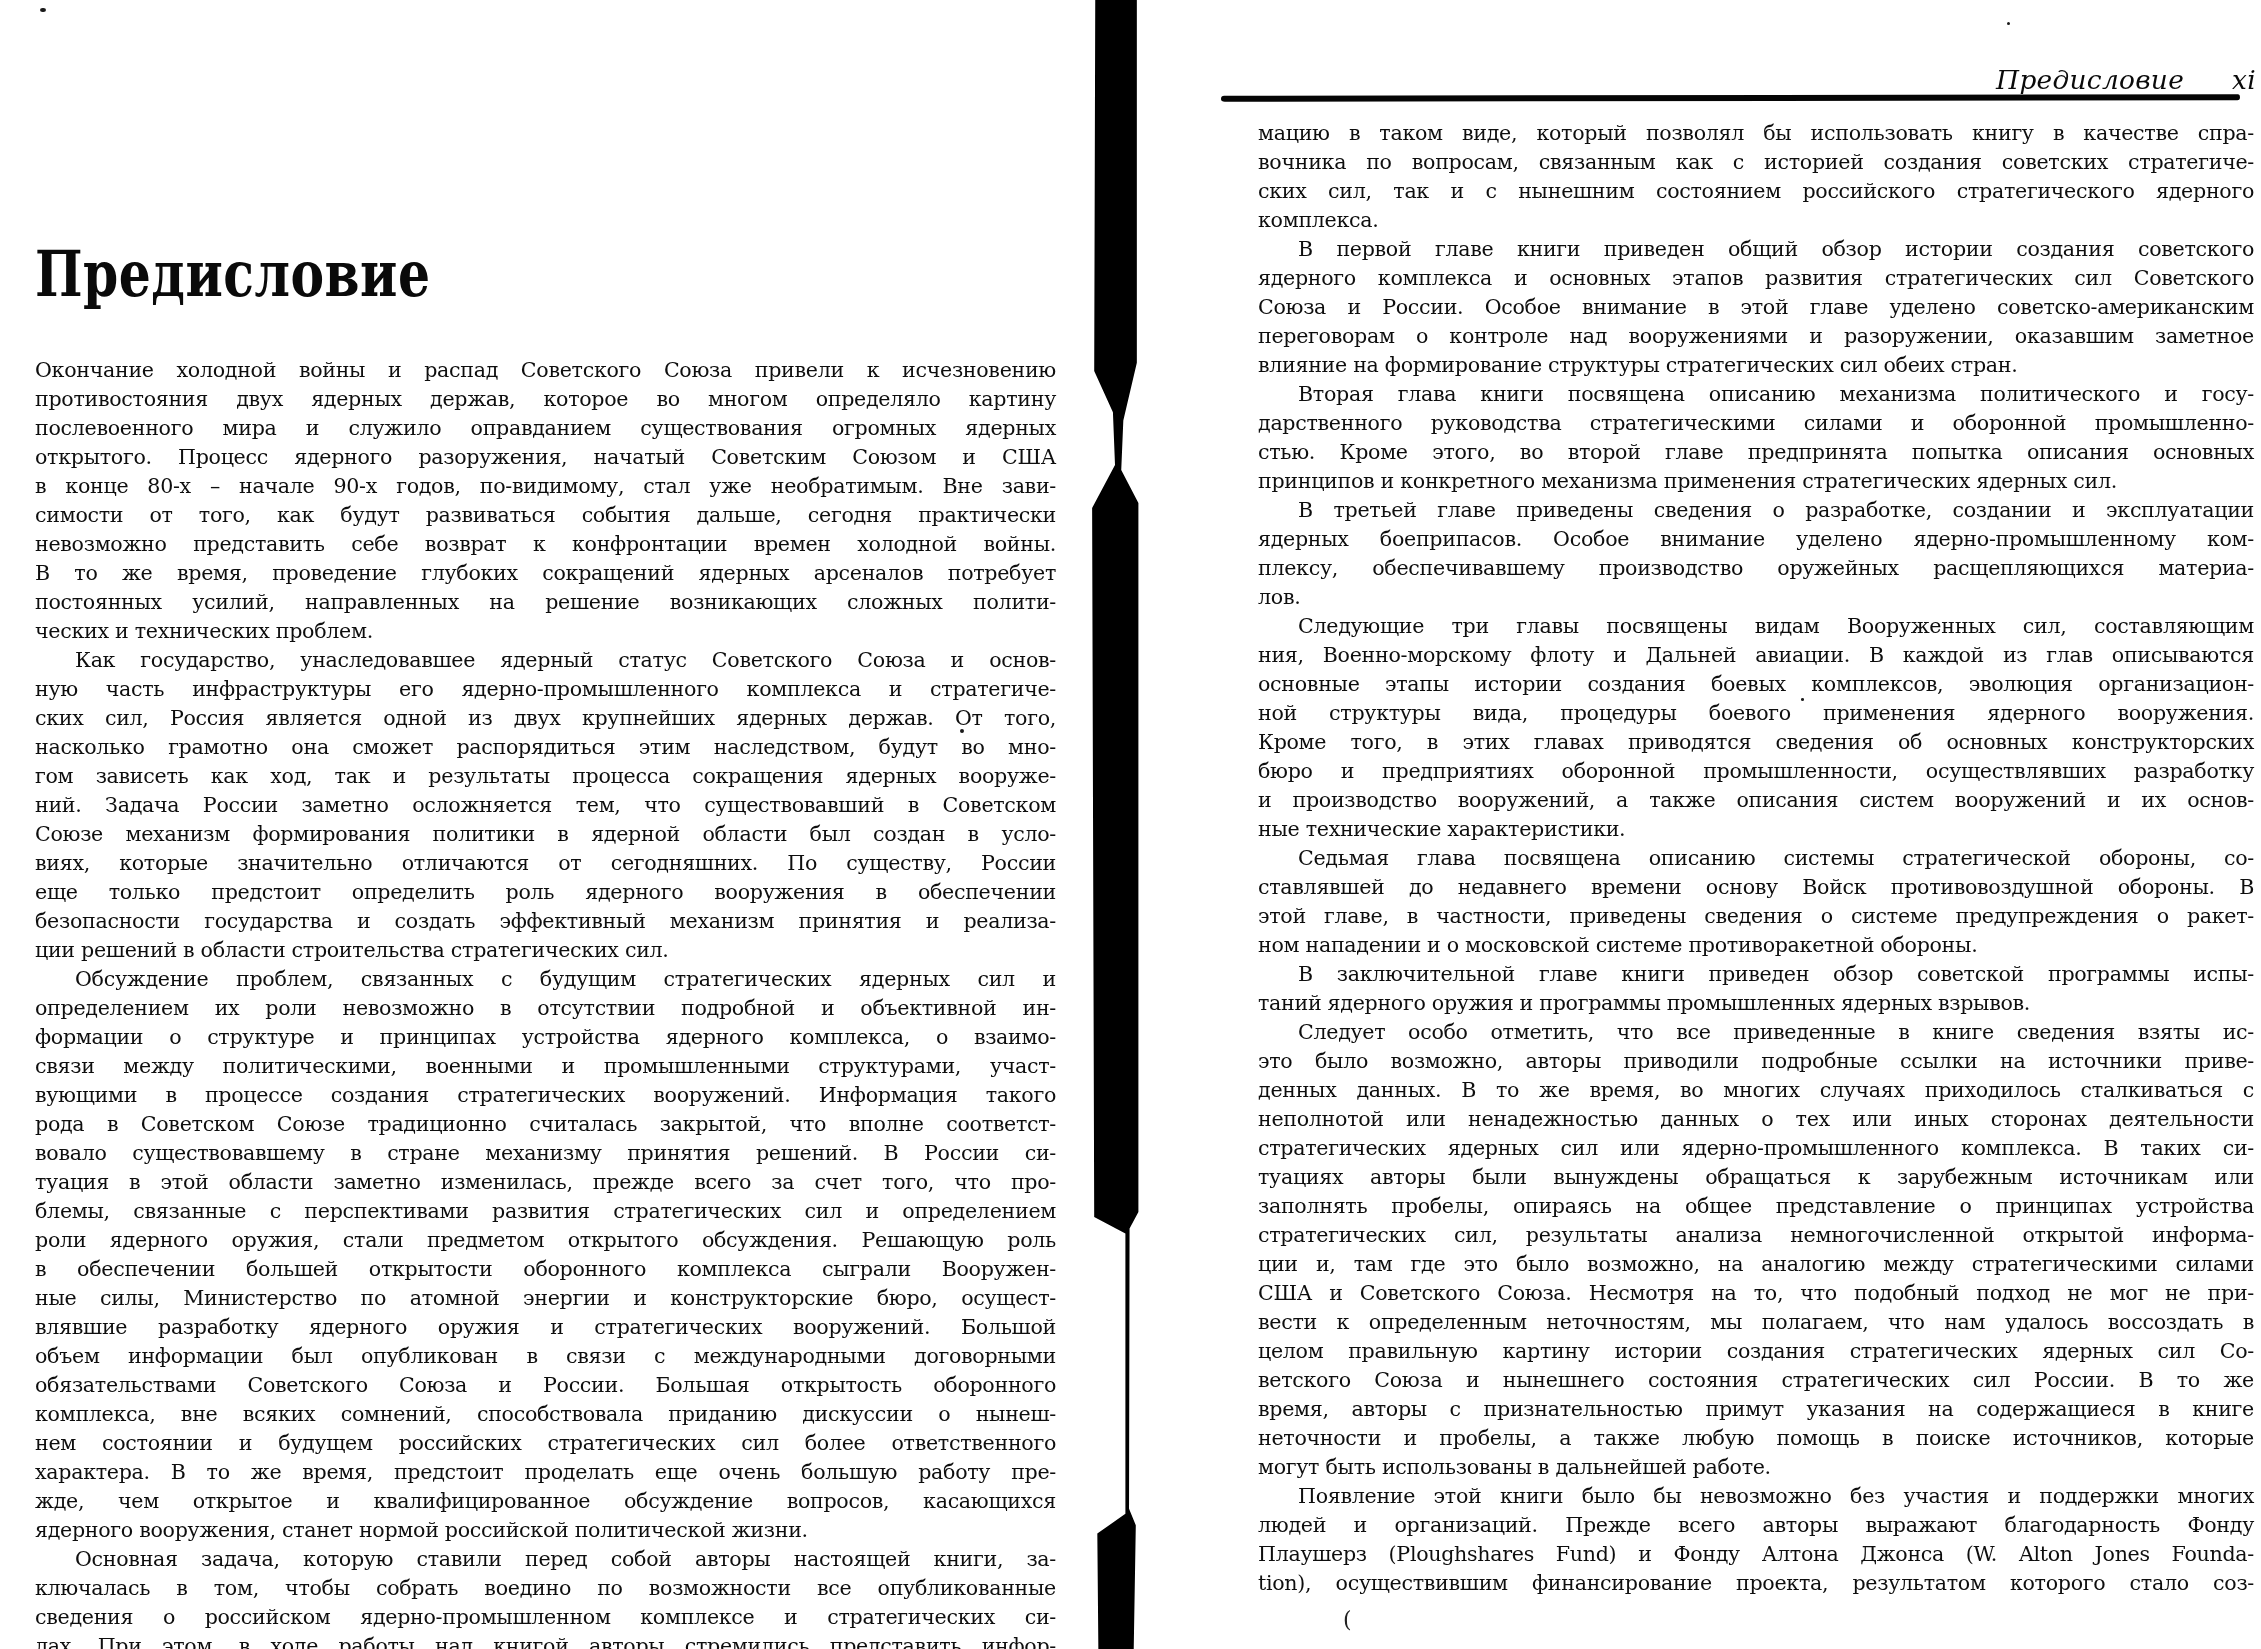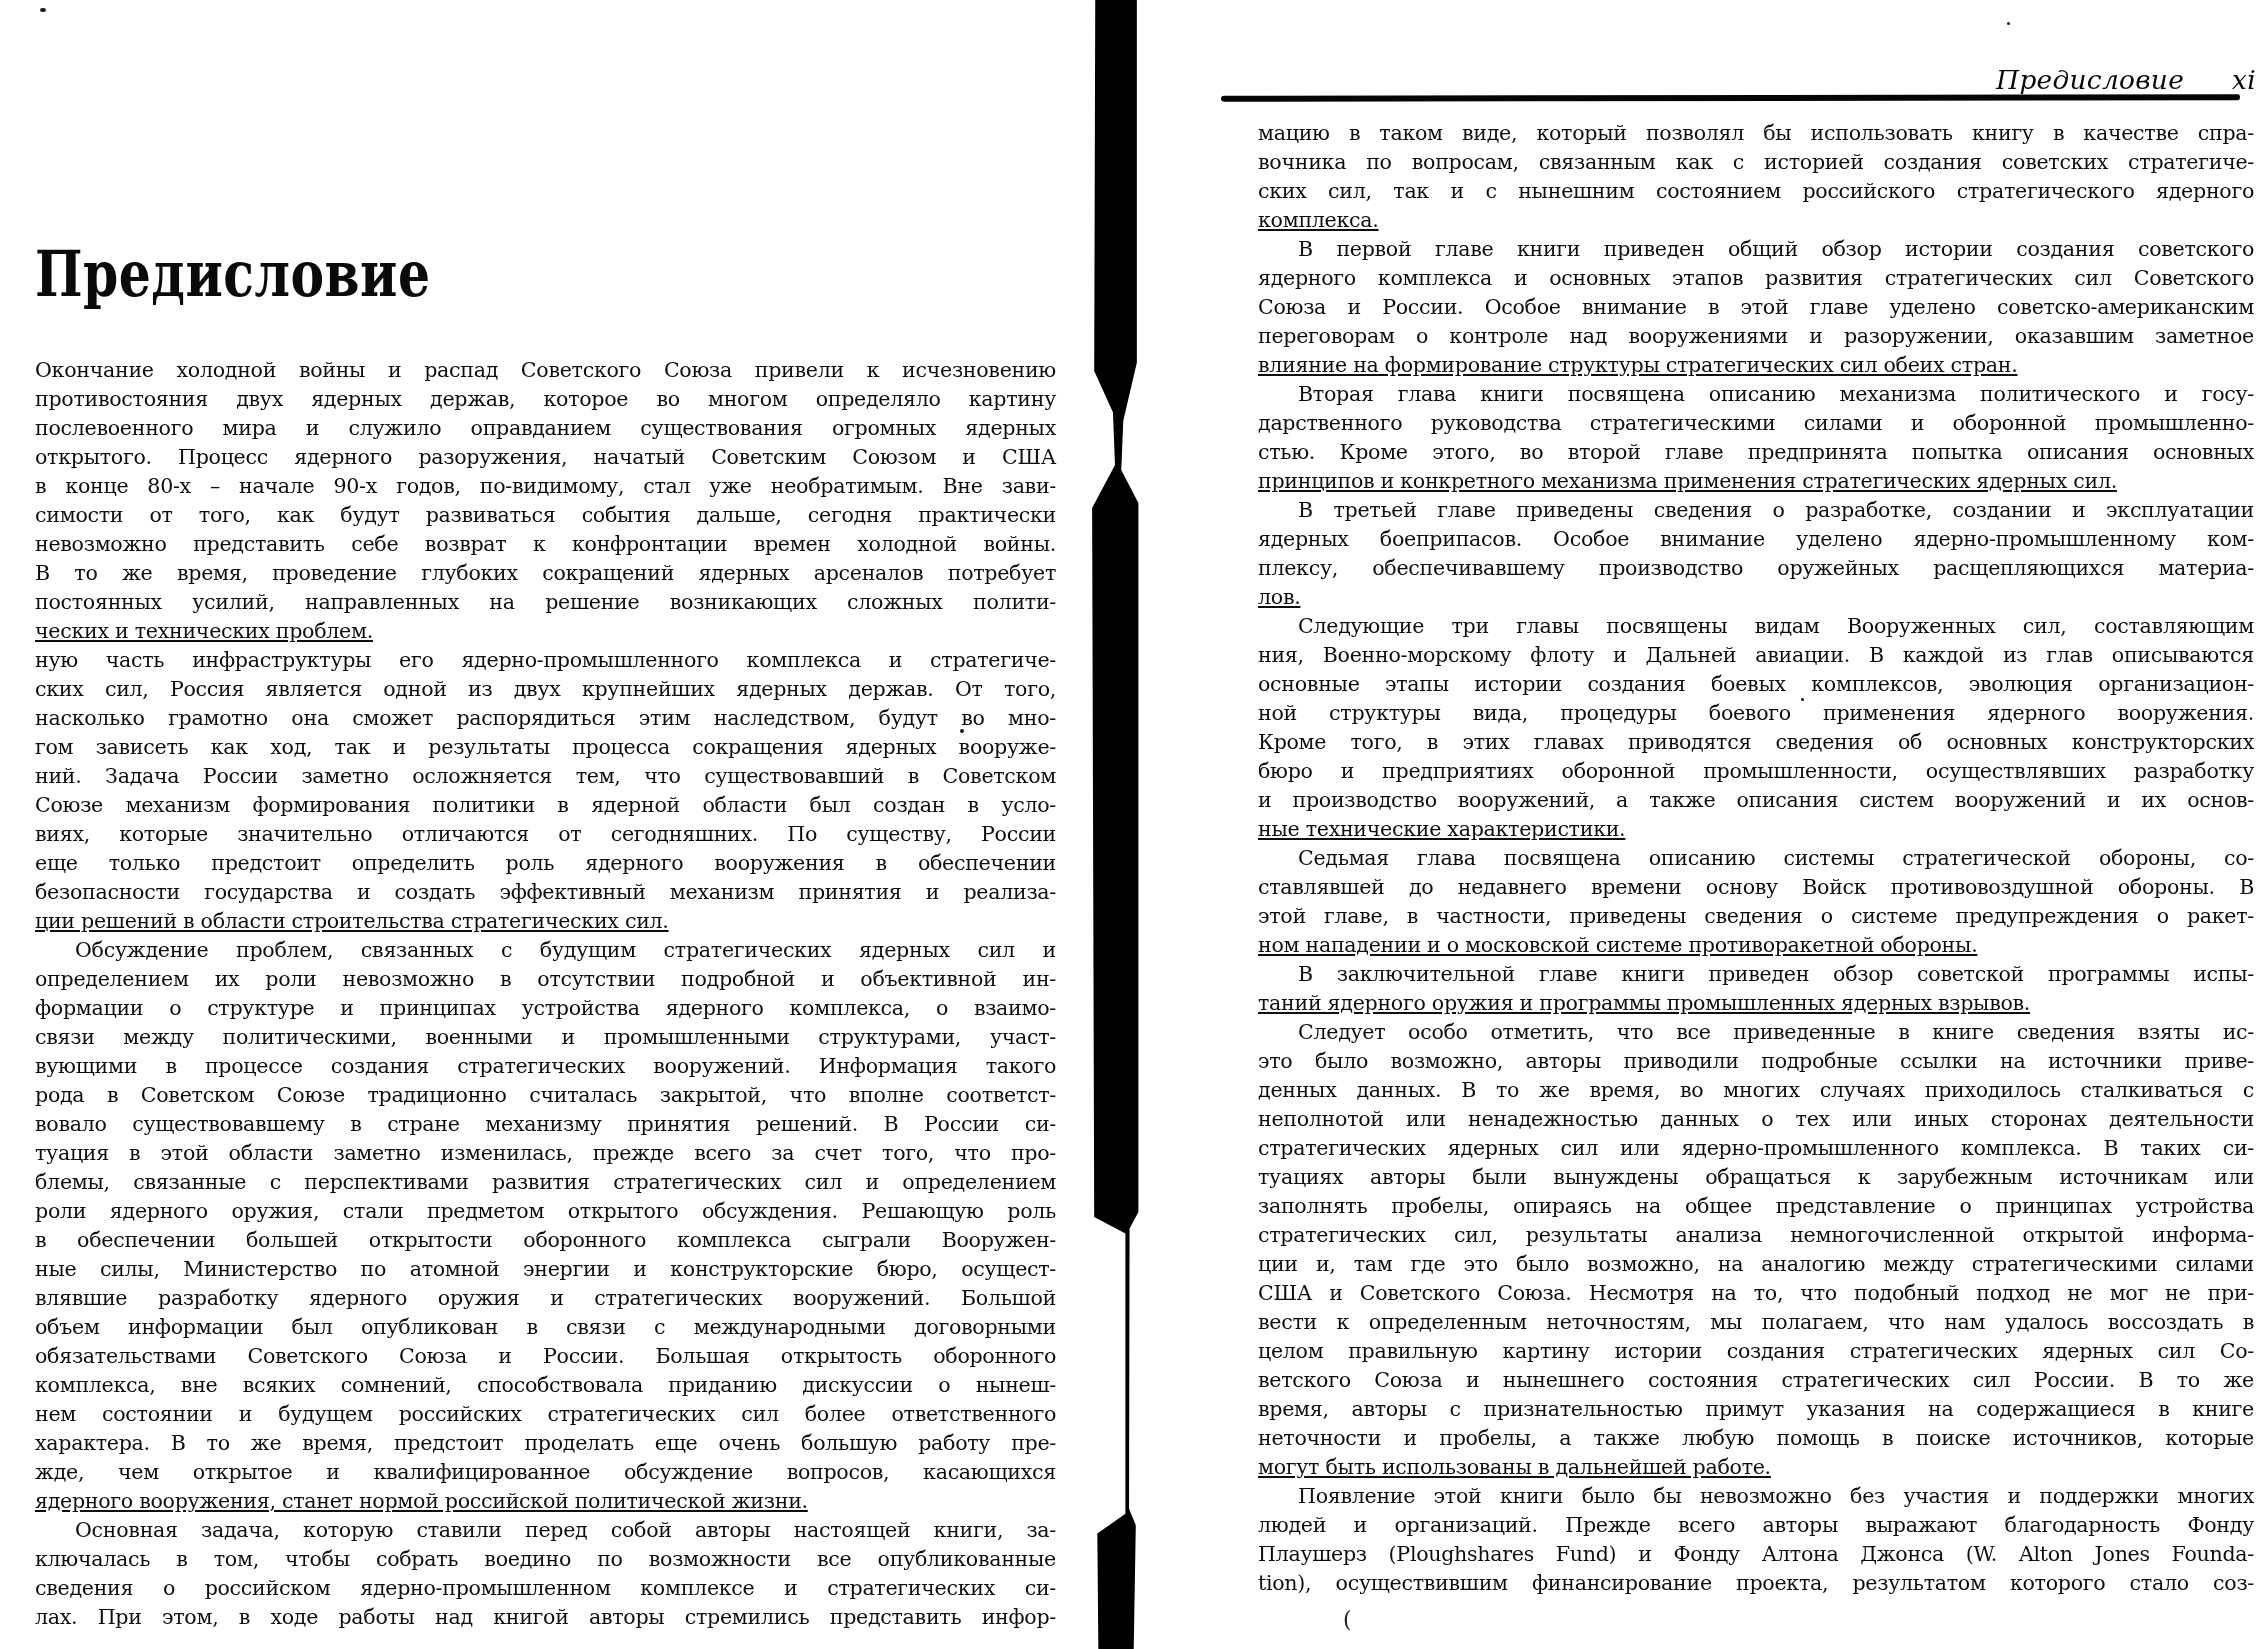--- a/index.html
+++ b/index.html
@@ -18,21 +18,21 @@
   .line{
     height:29px;
     line-height:29px;
     font-size:20.6px;
     letter-spacing:-0.3px;
     white-space:nowrap;
     text-align:justify;
     text-align-last:justify;
     overflow:visible;
   }
-  .line.flush{text-align-last:left;text-decoration:underline;}
+  .line.flush{text-align-last:left;}
   .line.indent{padding-left:40px;}
   
   .left-heading{
     position:absolute;left:35px;top:237px;
     margin:0;
     font-size:63px;
     font-weight:700;
     letter-spacing:0.6px;
     transform:scaleX(0.80);
     transform-origin:left top;
@@ -97,20 +97,21 @@
     <div class="line">Окончание холодной войны и распад Советского Союза привели к исчезновению</div>
     <div class="line">противостояния двух ядерных держав, которое во многом определяло картину</div>
     <div class="line">послевоенного мира и служило оправданием существования огромных ядерных</div>
     <div class="line">открытого. Процесс ядерного разоружения, начатый Советским Союзом и США</div>
     <div class="line">в конце 80-х – начале 90-х годов, по-видимому, стал уже необратимым. Вне зави-</div>
     <div class="line">симости от того, как будут развиваться события дальше, сегодня практически</div>
     <div class="line">невозможно представить себе возврат к конфронтации времен холодной войны.</div>
     <div class="line">В то же время, проведение глубоких сокращений ядерных арсеналов потребует</div>
     <div class="line">постоянных усилий, направленных на решение возникающих сложных полити-</div>
     <div class="line flush">ческих и технических проблем.</div>
+    <div class="line indent">Как государство, унаследовавшее ядерный статус Советского Союза и основ-</div>
     <div class="line">ную часть инфраструктуры его ядерно-промышленного комплекса и стратегиче-</div>
     <div class="line">ских сил, Россия является одной из двух крупнейших ядерных держав. От того,</div>
     <div class="line">насколько грамотно она сможет распорядиться этим наследством, будут во мно-</div>
     <div class="line">гом зависеть как ход, так и результаты процесса сокращения ядерных вооруже-</div>
     <div class="line">ний. Задача России заметно осложняется тем, что существовавший в Советском</div>
     <div class="line">Союзе механизм формирования политики в ядерной области был создан в усло-</div>
     <div class="line">виях, которые значительно отличаются от сегодняшних. По существу, России</div>
     <div class="line">еще только предстоит определить роль ядерного вооружения в обеспечении</div>
     <div class="line">безопасности государства и создать эффективный механизм принятия и реализа-</div>
     <div class="line flush">ции решений в области строительства стратегических сил.</div>

